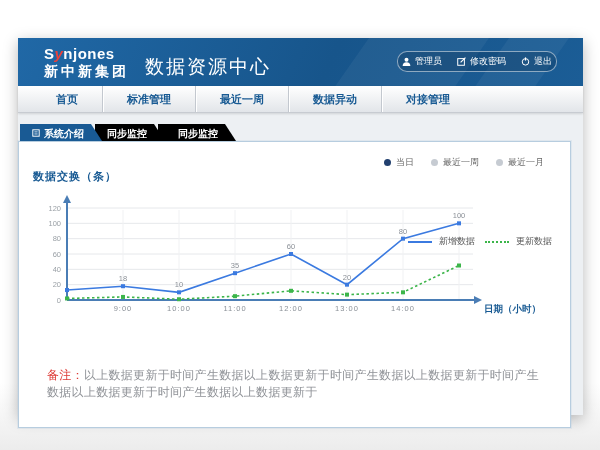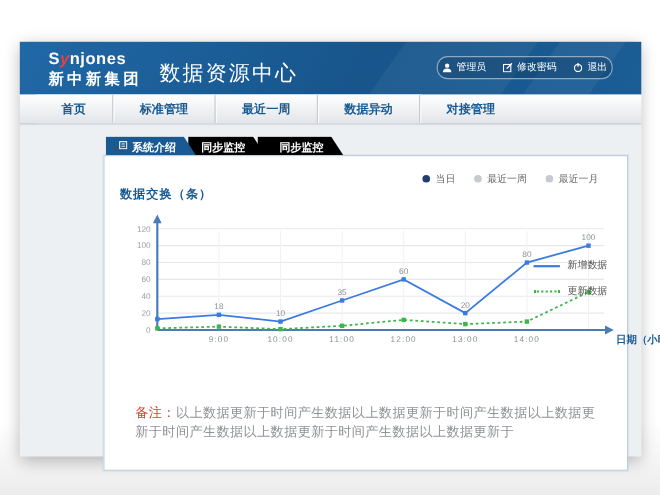--- a/index.html
+++ b/index.html
@@ -41,21 +41,21 @@
     height:27px; background:linear-gradient(#ffffff,#e2e5e9);
     border-bottom:1px solid #c7cbd1; box-shadow:0 1px 2px rgba(0,0,0,.12);
     display:flex; align-items:center; font-size:11px; font-weight:bold; color:#185a93;
     position:relative; z-index:1;
   }
   .nav-item { padding:12px 24px; height:100%; display:flex; align-items:center; cursor:pointer;
     border-right:1px solid #c3c8cf; box-shadow:1px 0 0 #ffffff; }
   .nav-item:first-child{ margin-left:14px; }
   .nav-item:last-child{ border-right:none; box-shadow:none; }
   
-  .content { padding:11px 12px 0 28px;margin-left:48px; }
+  .content { padding:11px 12px 0 0; }
   .tabs { display:flex; height:17px; margin-left:2px; }
   .tab {
     color:#fff; font-size:10px; font-weight:bold;
     padding:2px 18px 0 12px; margin-right:-7px;
     clip-path:polygon(0 0, calc(100% - 11px) 0, 100% 100%, 0 100%);
     background:#000000; display:flex; align-items:center; gap:4px; cursor:pointer;
   }
   .tab.active { background:#195a94; z-index:3; }
   .tab:nth-child(2){ z-index:2; } .tab:nth-child(3){ z-index:1; padding-left:20px; }
   
@@ -64,21 +64,21 @@
     height:287px; box-shadow:0 0 0 1px rgba(183,205,223,.25);
   }
   .radio-row { position:absolute; top:14px; right:26px; display:flex; gap:17px;
     font-size:9px; color:#666; align-items:center; z-index:4; }
   .radio-opt { display:flex; align-items:center; gap:5px; cursor:pointer; }
   .radio-dot { width:7px; height:7px; border-radius:50%; background:#c6cbd2; }
   .radio-opt.selected .radio-dot { background:#22406f; }
   .chart-title { position:absolute; left:14px; top:27px; color:#185a93;
     font-size:11px; font-weight:bold; letter-spacing:1px; }
   .chart-wrap { position:absolute; left:8px; top:50px; }
-  .legend { position:absolute; right:18px; top:93px; display:flex; flex-direction:column; gap:10px; z-index:4; }
+  .legend { position:absolute; right:18px; top:93px; display:flex; gap:10px; z-index:4; }
   .legend-item { display:flex; align-items:center; gap:7px; font-size:9px; color:#555; }
   .legend-line { width:24px; height:0; }
   .legend-line.solid  { border-top:2px solid #3b7ae0; }
   .legend-line.dotted { border-top:2px dotted #3cb54a; }
   .note { position:absolute; left:28px; right:20px; bottom:26px; font-size:12px;
     color:#8f9297; letter-spacing:.3px; }
   .note .note-label { color:#dd3a35; }
   text { font-family:"Liberation Sans", sans-serif; }
 </style>
 </head>

